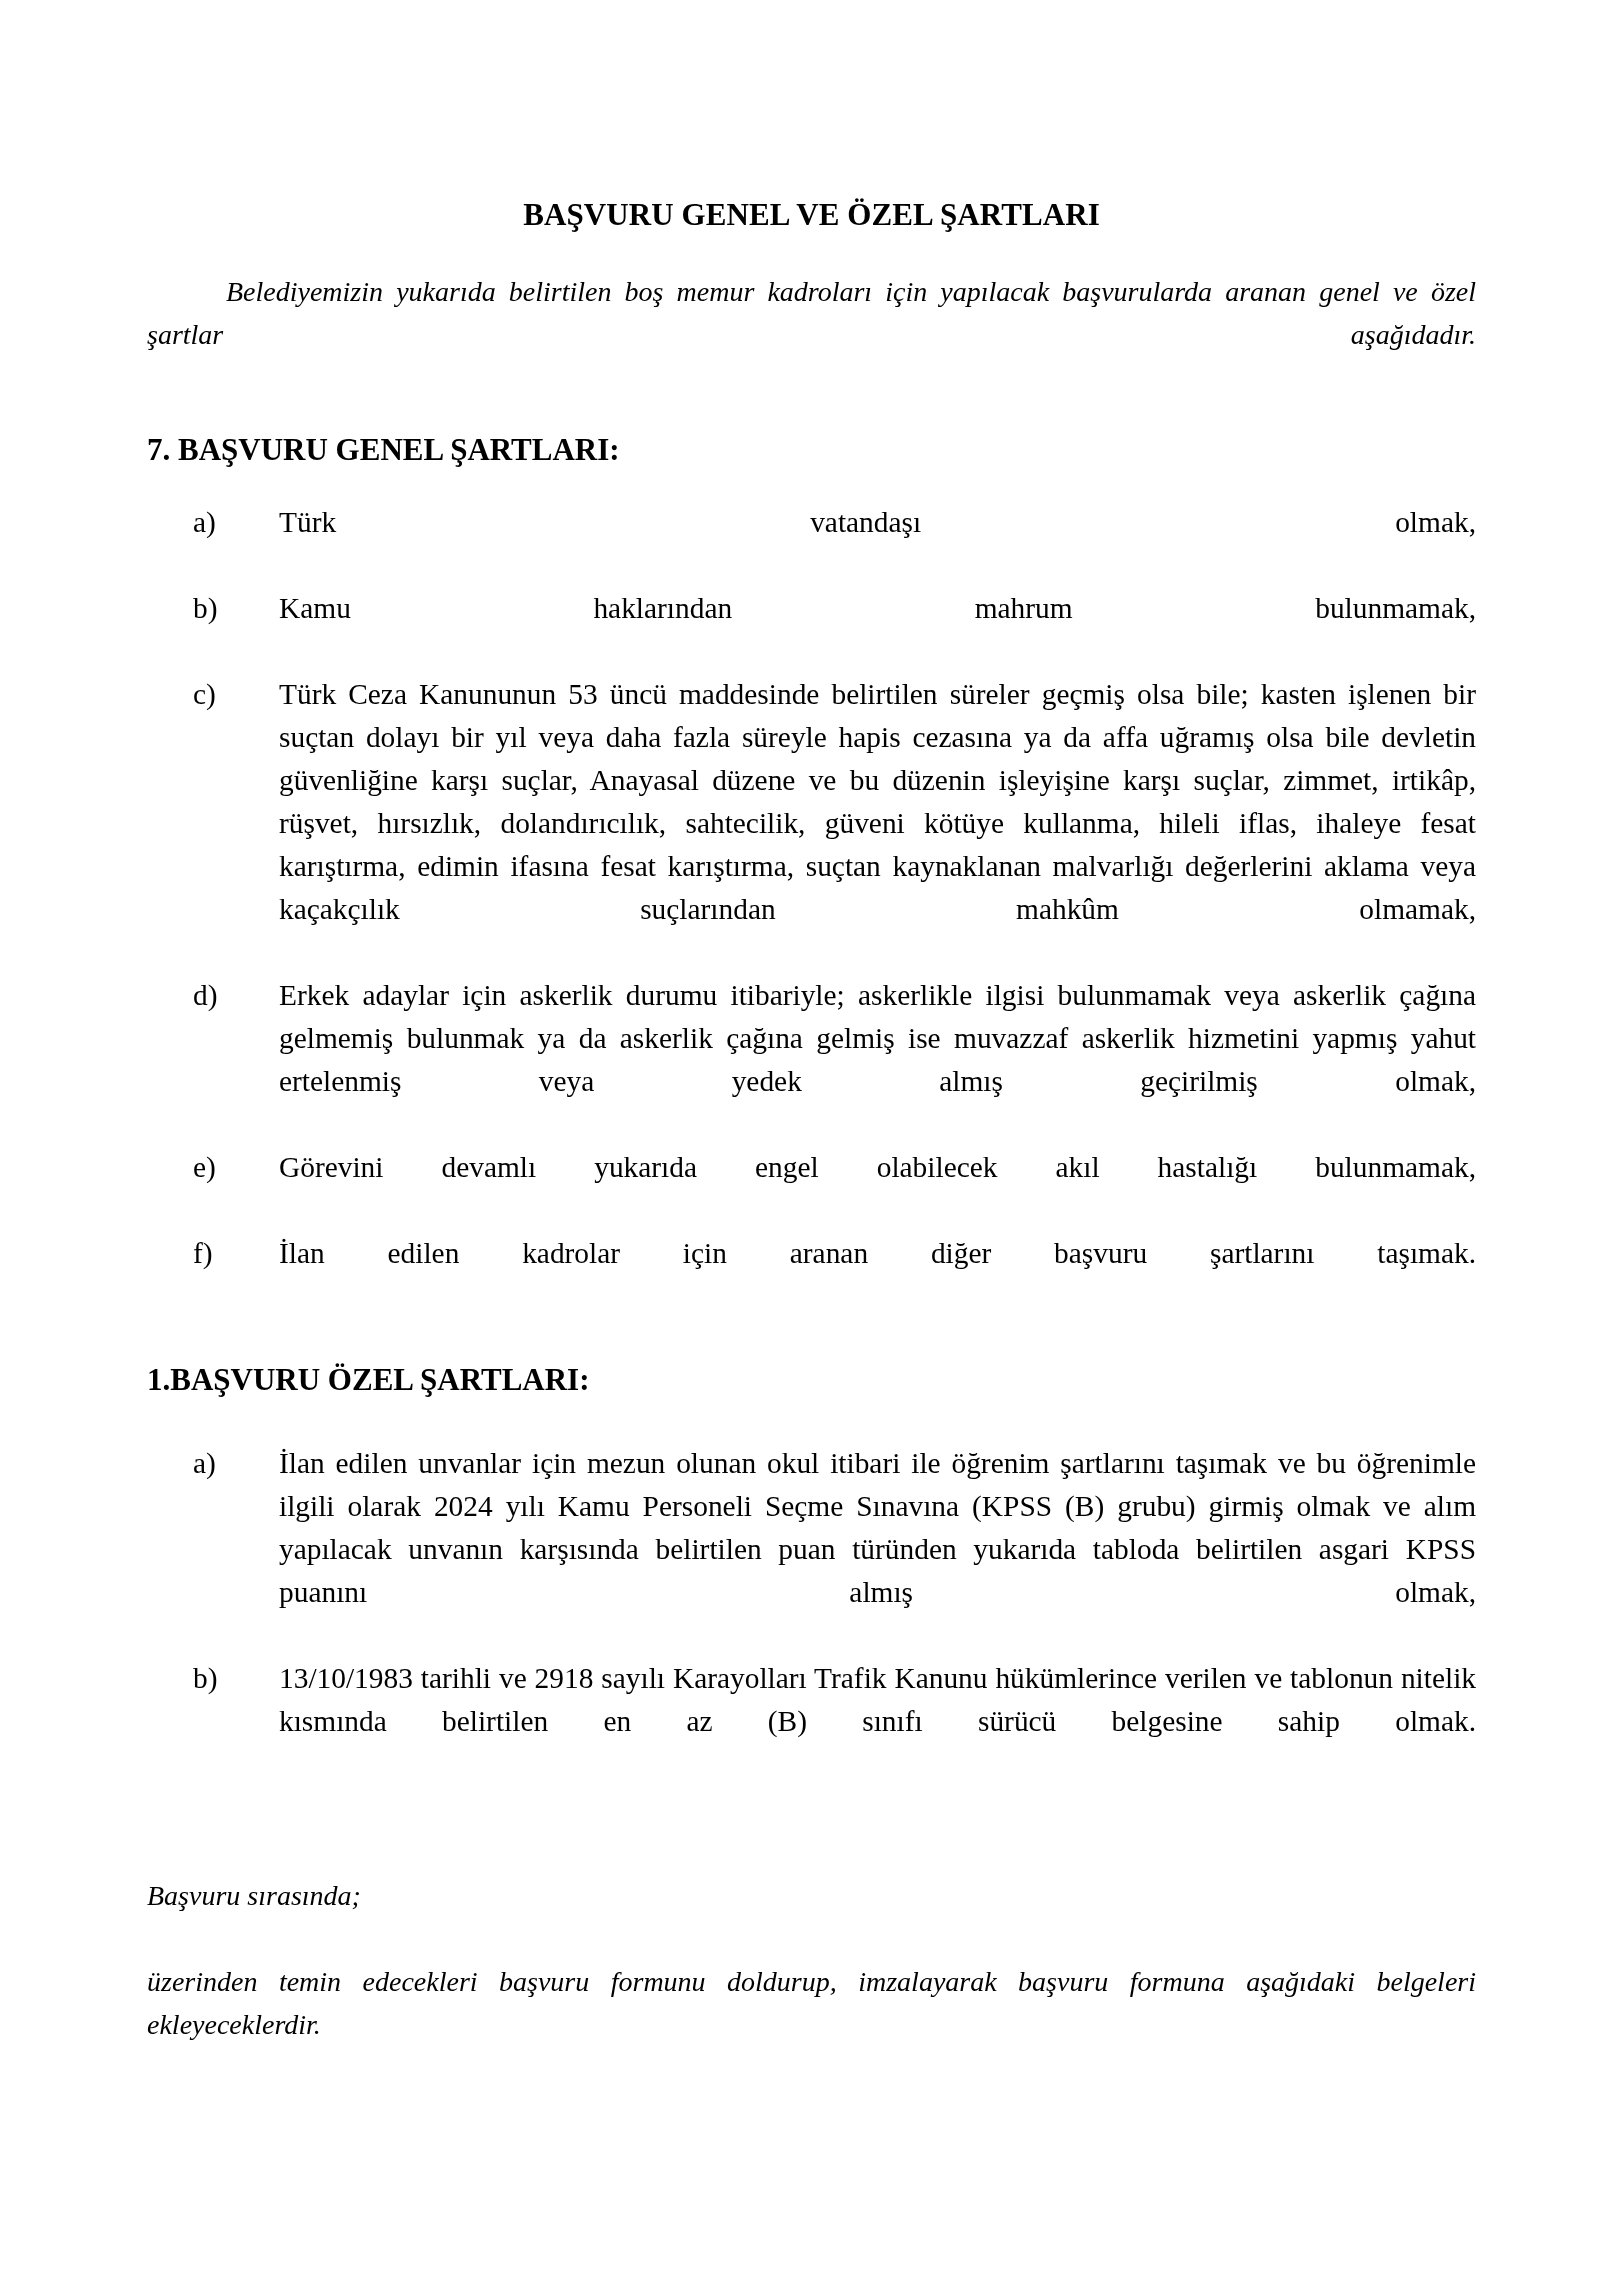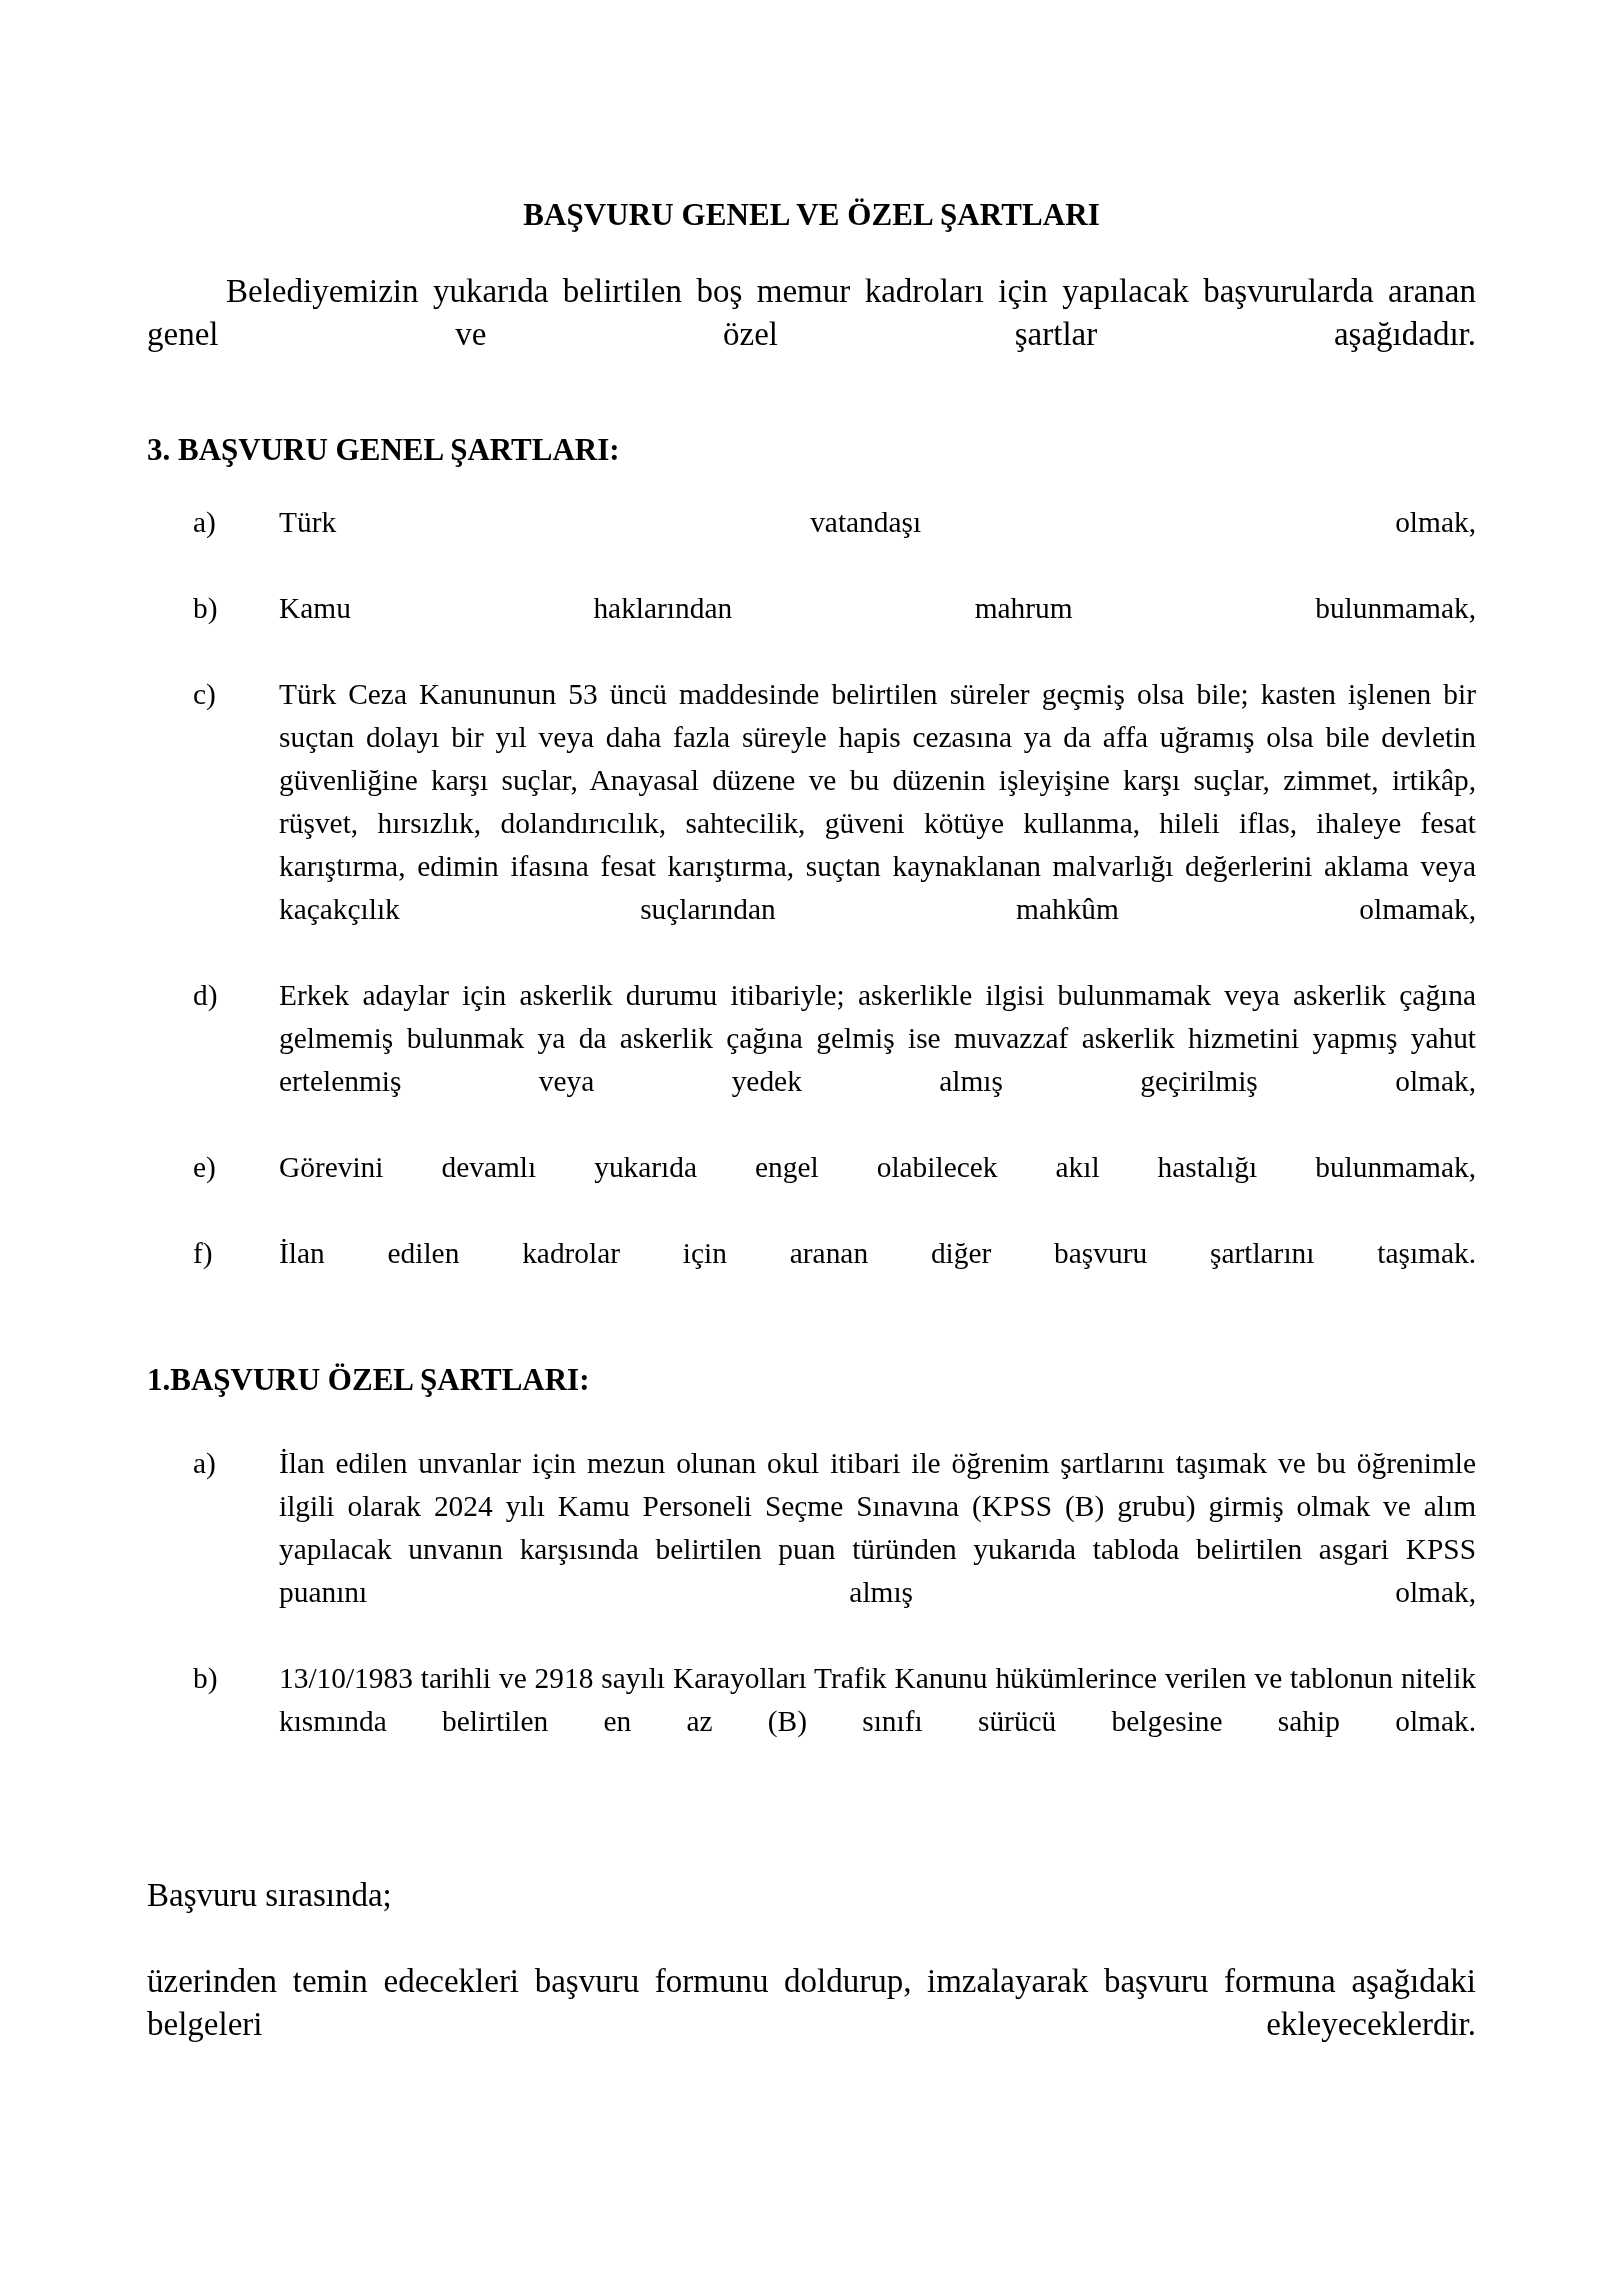--- a/index.html
+++ b/index.html
@@ -36,26 +36,27 @@
     text-align: center;
   }
   .section-heading {
     font-size: 31px;
     font-weight: bold;
     line-height: 42px;
     margin: 0;
     text-align: left;
   }
   .para {
-    font-size: 33px;
+    font-size: 28px;
     line-height: 43px;
     text-align: justify;
     text-justify: inter-word;
     margin: 0;
     hyphens: none;
+    font-style: italic;
   }
   .para.indent-first {
     text-indent: 79px;
   }
   .para.indent-block {
     text-indent: 0;
     text-align: left;
   }
   .gap-md  { height: 30px; }
   .gap-lg  { height: 41px; }
@@ -102,21 +103,21 @@
 
 <div class="page">
   <div class="content">
 
     <h1 class="doc-title">BAŞVURU GENEL VE ÖZEL ŞARTLARI</h1>
 
     <p class="para indent-first">Belediyemizin yukarıda belirtilen boş memur kadroları için yapılacak başvurularda aranan genel ve özel şartlar aşağıdadır.</p>
 
     <div class="gap-md"></div>
 
-    <h2 class="section-heading">3. BAŞVURU GENEL ŞARTLARI:</h2>
+    <h2 class="section-heading">7. BAŞVURU GENEL ŞARTLARI:</h2>
 
     <div class="gap-md"></div>
 
 
     <ol class="letter-list">
       <li>
         <span class="marker">a)</span>
         <span class="item-text">Türk vatandaşı olmak,</span>
       </li>
       <li>

